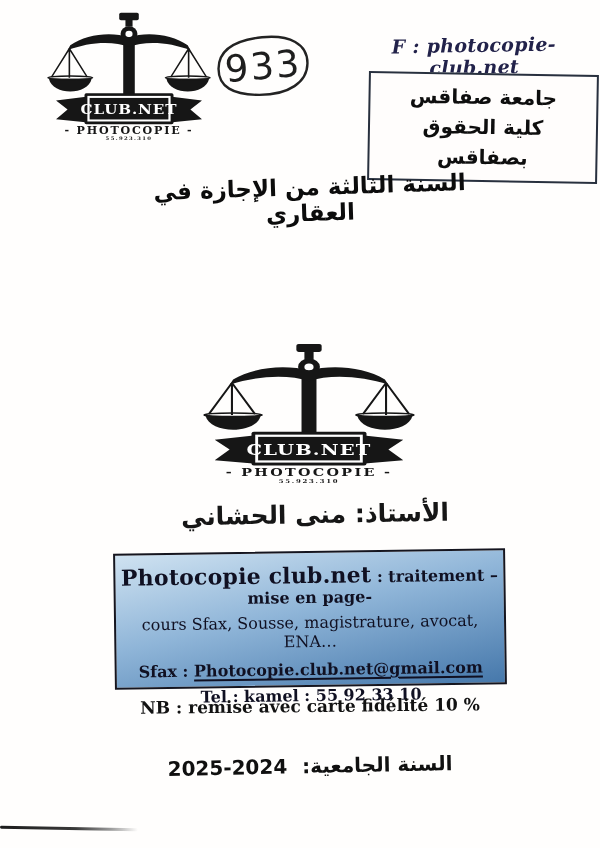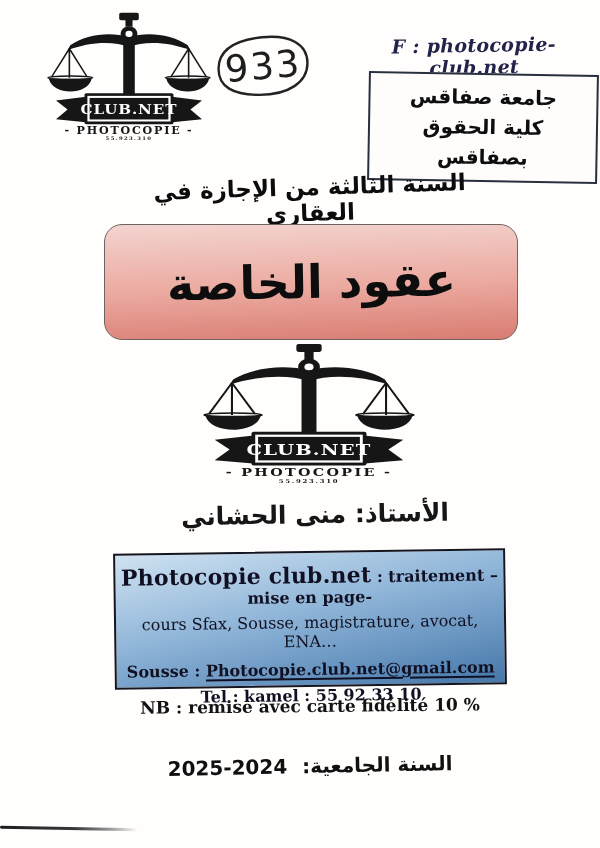--- a/index.html
+++ b/index.html
@@ -168,23 +168,20 @@
 
   <div class="social-line">F : photocopie-club.net</div>
 
   <div class="uni-box">
     <div>جامعة صفاقس</div>
     <div>كلية الحقوق بصفاقس</div>
   </div>
 
   <div class="year-line">السنة الثالثة من الإجازة في العقاري</div>
 
-  <div class="title-box">
-    <div class="title-text">عقود الخاصة</div>
-  </div>
 
   <div class="logo logo-mid">
     <svg viewBox="0 0 200 160" preserveAspectRatio="none">
       <g fill="#161616" stroke="none">
         <rect x="89" y="1" width="22" height="9" rx="2"></rect>
         <rect x="96" y="9" width="8" height="9"></rect>
         <circle cx="100" cy="27" r="9.5"></circle>
         <circle cx="100" cy="27" r="4" fill="#ffffff"></circle>
         <rect x="93.5" y="34" width="13" height="67"></rect>
         <path d="M100,31 C80,24 52,27 34,41 L31,47 C54,37 82,35 100,43 Z"></path>
@@ -211,21 +208,21 @@
   </div>
 
   <div class="prof-line">الأستاذ: منى الحشاني</div>
 
   <div class="contact-box">
     <div class="cb-line1">
       <span class="cb-brand">Photocopie club.net</span><span class="cb-rest"> : traitement – mise en page-</span>
     </div>
     <div class="cb-line2">cours Sfax, Sousse, magistrature, avocat, ENA…</div>
     <div class="cb-line3">
-      <span>Sousse : </span><span class="cb-email">Photocopie.club.net@gmail.com</span>
+      <span>Sfax : </span><span class="cb-email">Photocopie.club.net@gmail.com</span>
     </div>
     <div class="cb-line4">Tel : kamel : 55 92 33 10</div>
   </div>
 
   <div class="nb-line">NB : remise avec carte fidélité 10 %</div>
 
   <div class="bottom-line">
     <span>السنة الجامعية:</span>
     <span class="year-range">2025-2024</span>
   </div>

